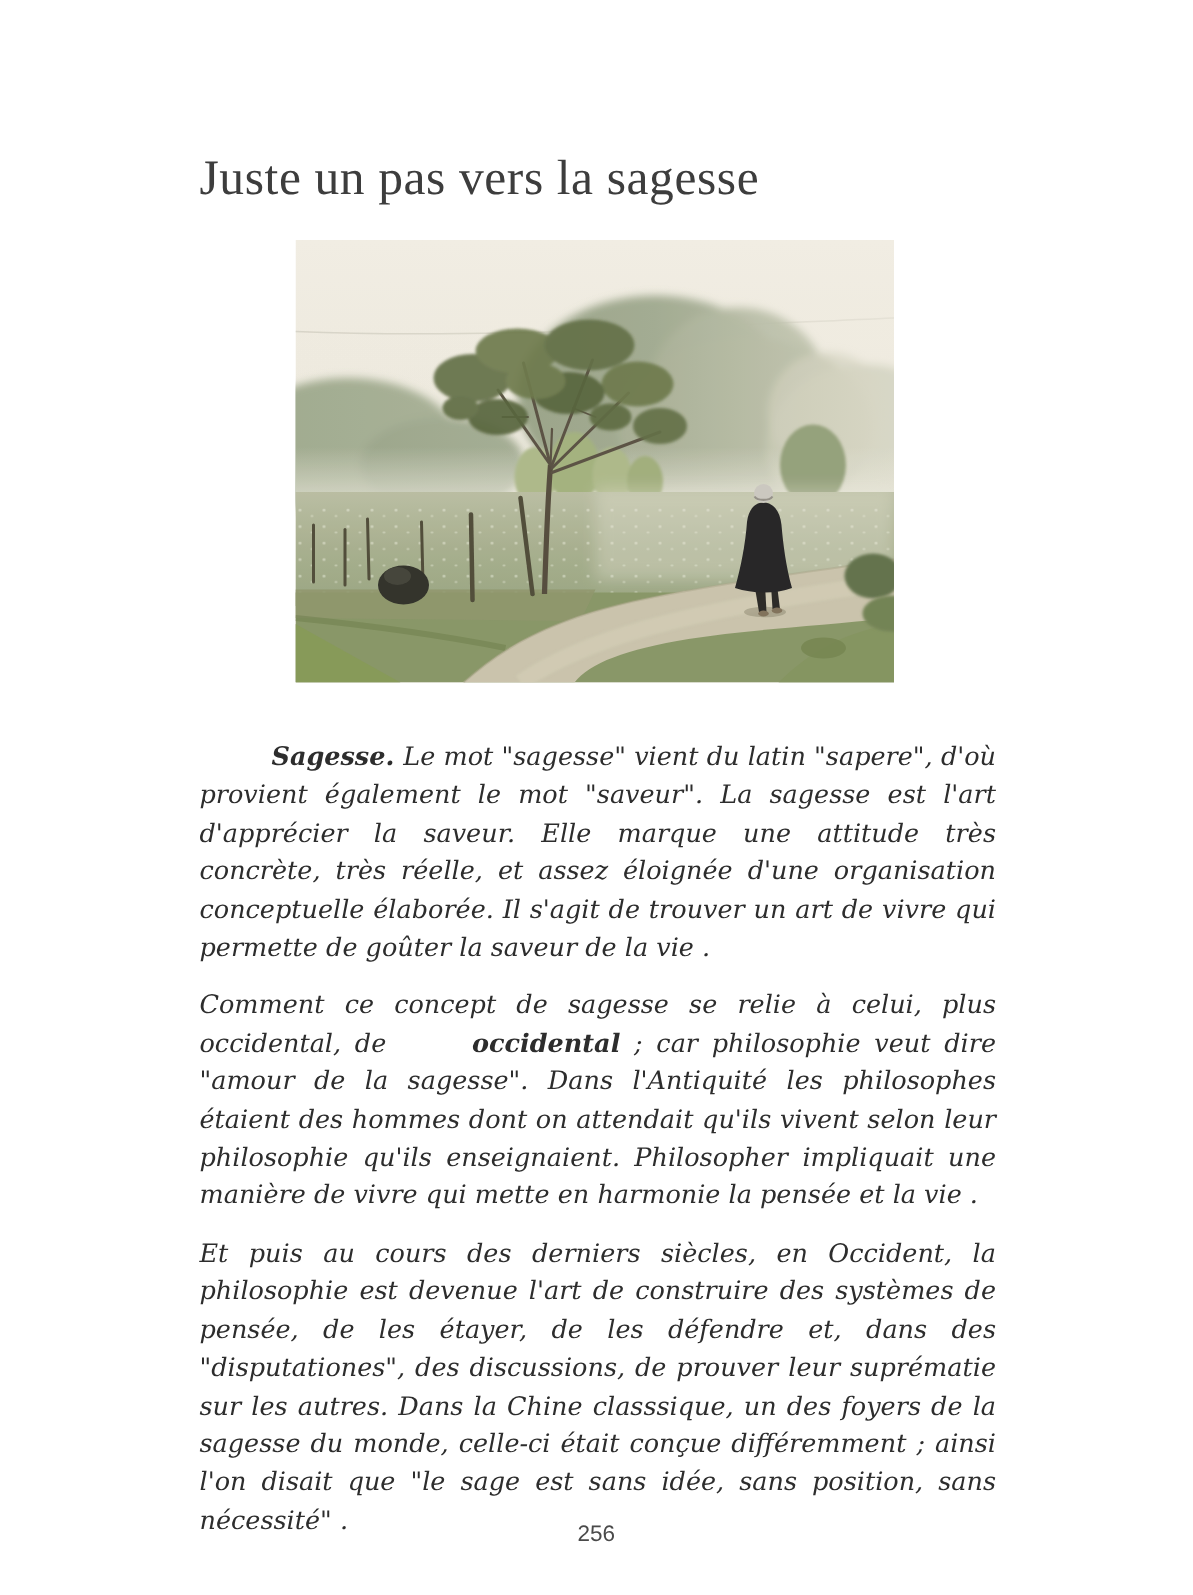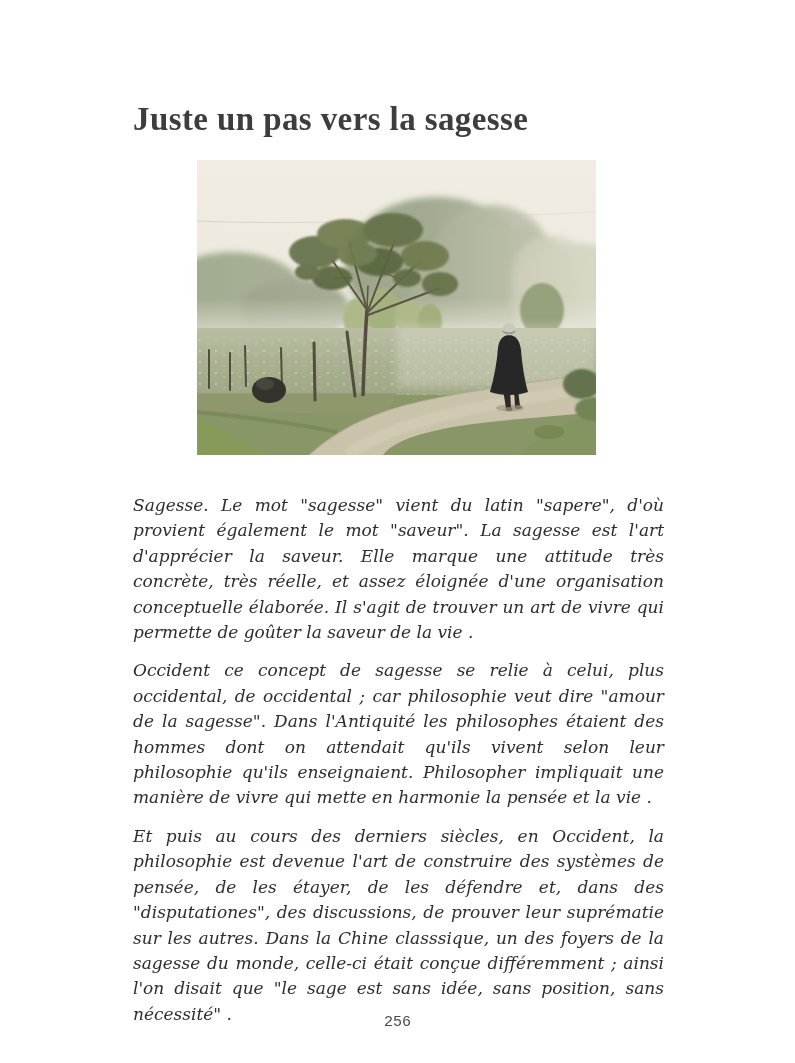--- a/index.html
+++ b/index.html
@@ -9,21 +9,21 @@
     height: 1063px;
     background: #ffffff;
     overflow: hidden;
   }
   .title {
     position: absolute;
     left: 133px;
     top: 101px;
     margin: 0;
     font-family: "Liberation Serif", serif;
-    font-weight: 700;
+    font-weight: 400;
     font-size: 33px;
     color: #3d3d3d;
     letter-spacing: 0.4px;
     white-space: nowrap;
   }
   .photo {
     position: absolute;
     left: 197px;
     top: 160px;
     width: 399px;
@@ -37,28 +37,28 @@
     top: 493px;
     width: 531px;
     font-family: "DejaVu Serif", serif;
     font-style: italic;
     font-size: 17px;
     line-height: 25.4px;
     color: #2d2d2d;
     text-align: justify;
   }
   .content p { margin: 0 0 13px 0; }
-  .content b { font-weight: 400; }
+  .content b { font-weight: 700; margin-left: 48px; }
   .page-number {
     position: absolute;
     left: 0;
     top: 1014px;
     width: 100%;
     text-align: center;
-    font-family: Liberation Mono, monospace;
+    font-family: Liberation Sans, sans-serif;
     font-size: 15px;
     color: #4a4a4a;
   }
 </style>
 </head>
 <body>
 
 <div class="page">
 
   <h1 class="title">Juste un pas vers la sagesse</h1>
@@ -205,19 +205,19 @@
         <circle cx="312" cy="169" r="6.3" fill="#c9c5be"></circle>
         <path d="M306,171 C308,174 316,174 318,171" stroke="#8e8a82" stroke-width="1.4" fill="none"></path>
       </g>
 
       <rect x="0" y="0" width="399" height="295" fill="#f0ece1" opacity="0.07"></rect>
     </svg>
   </figure>
 
   <div class="content">
     <p><b>Sagesse. </b><span>Le mot "sagesse" vient du latin "sapere", d'où provient également le mot "saveur". La sagesse est l'art d'apprécier la saveur. Elle marque une attitude très concrète, très réelle, et assez éloignée d'une organisation conceptuelle élaborée. Il s'agit de trouver un art de vivre qui permette de goûter la saveur de la vie .</span></p>
-    <p><span>Occident ce concept de sagesse se relie à celui, plus occidental, de </span><b>occidental</b><span> ; car philosophie veut dire "amour de la sagesse". Dans l'Antiquité les philosophes étaient des hommes dont on attendait qu'ils vivent selon leur philosophie qu'ils enseignaient. Philosopher impliquait une manière de vivre qui mette en harmonie la pensée et la vie .</span></p>
+    <p><span>Comment ce concept de sagesse se relie à celui, plus occidental, de </span><b>occidental</b><span> ; car philosophie veut dire "amour de la sagesse". Dans l'Antiquité les philosophes étaient des hommes dont on attendait qu'ils vivent selon leur philosophie qu'ils enseignaient. Philosopher impliquait une manière de vivre qui mette en harmonie la pensée et la vie .</span></p>
     <p><span>Et puis au cours des derniers siècles, en Occident, la philosophie est devenue l'art de construire des systèmes de pensée, de les étayer, de les défendre et, dans des "disputationes", des discussions, de prouver leur suprématie sur les autres. Dans la Chine classsique, un des foyers de la sagesse du monde, celle-ci était conçue différemment ; ainsi l'on disait que "le sage est sans idée, sans position, sans nécessité" .</span></p>
   </div>
 
   <div class="page-number">256</div>
 
 </div>
 
 </body></html>

